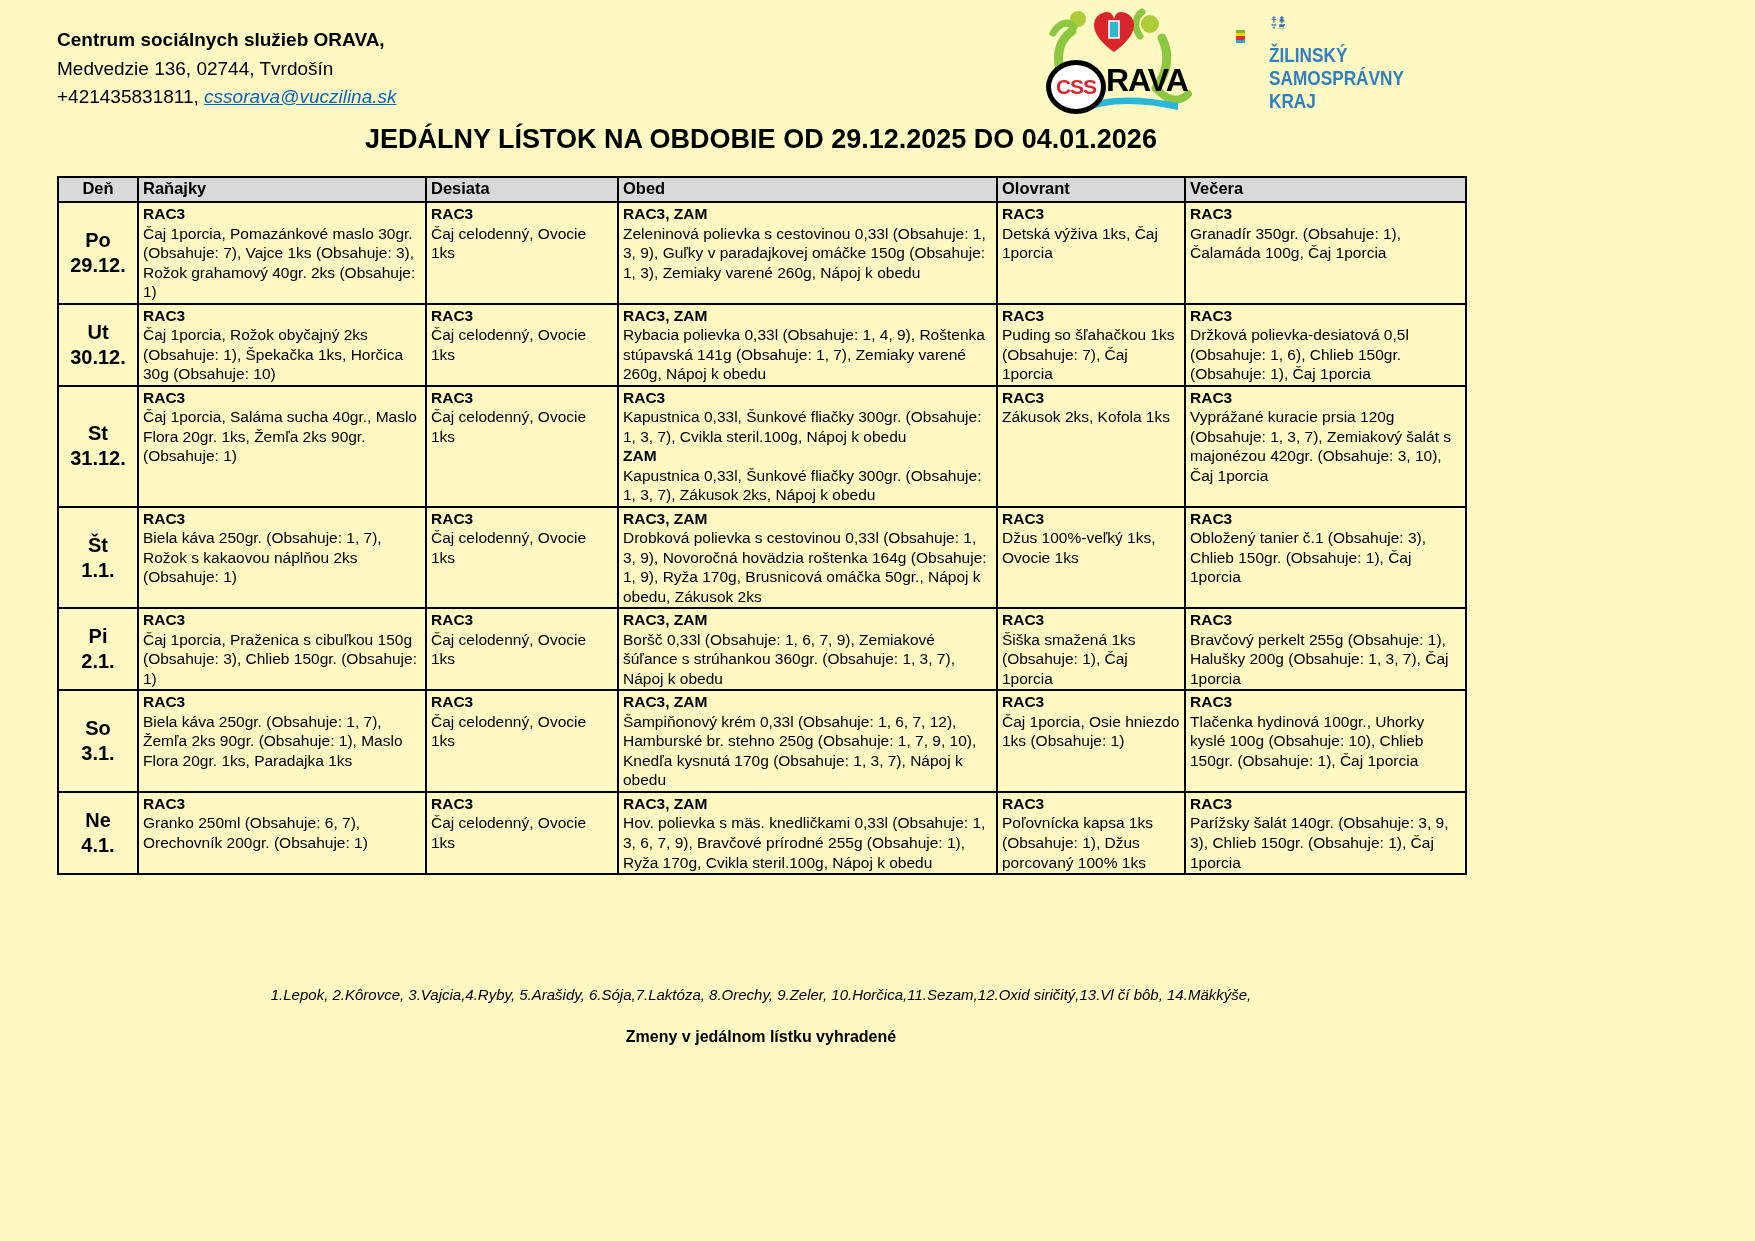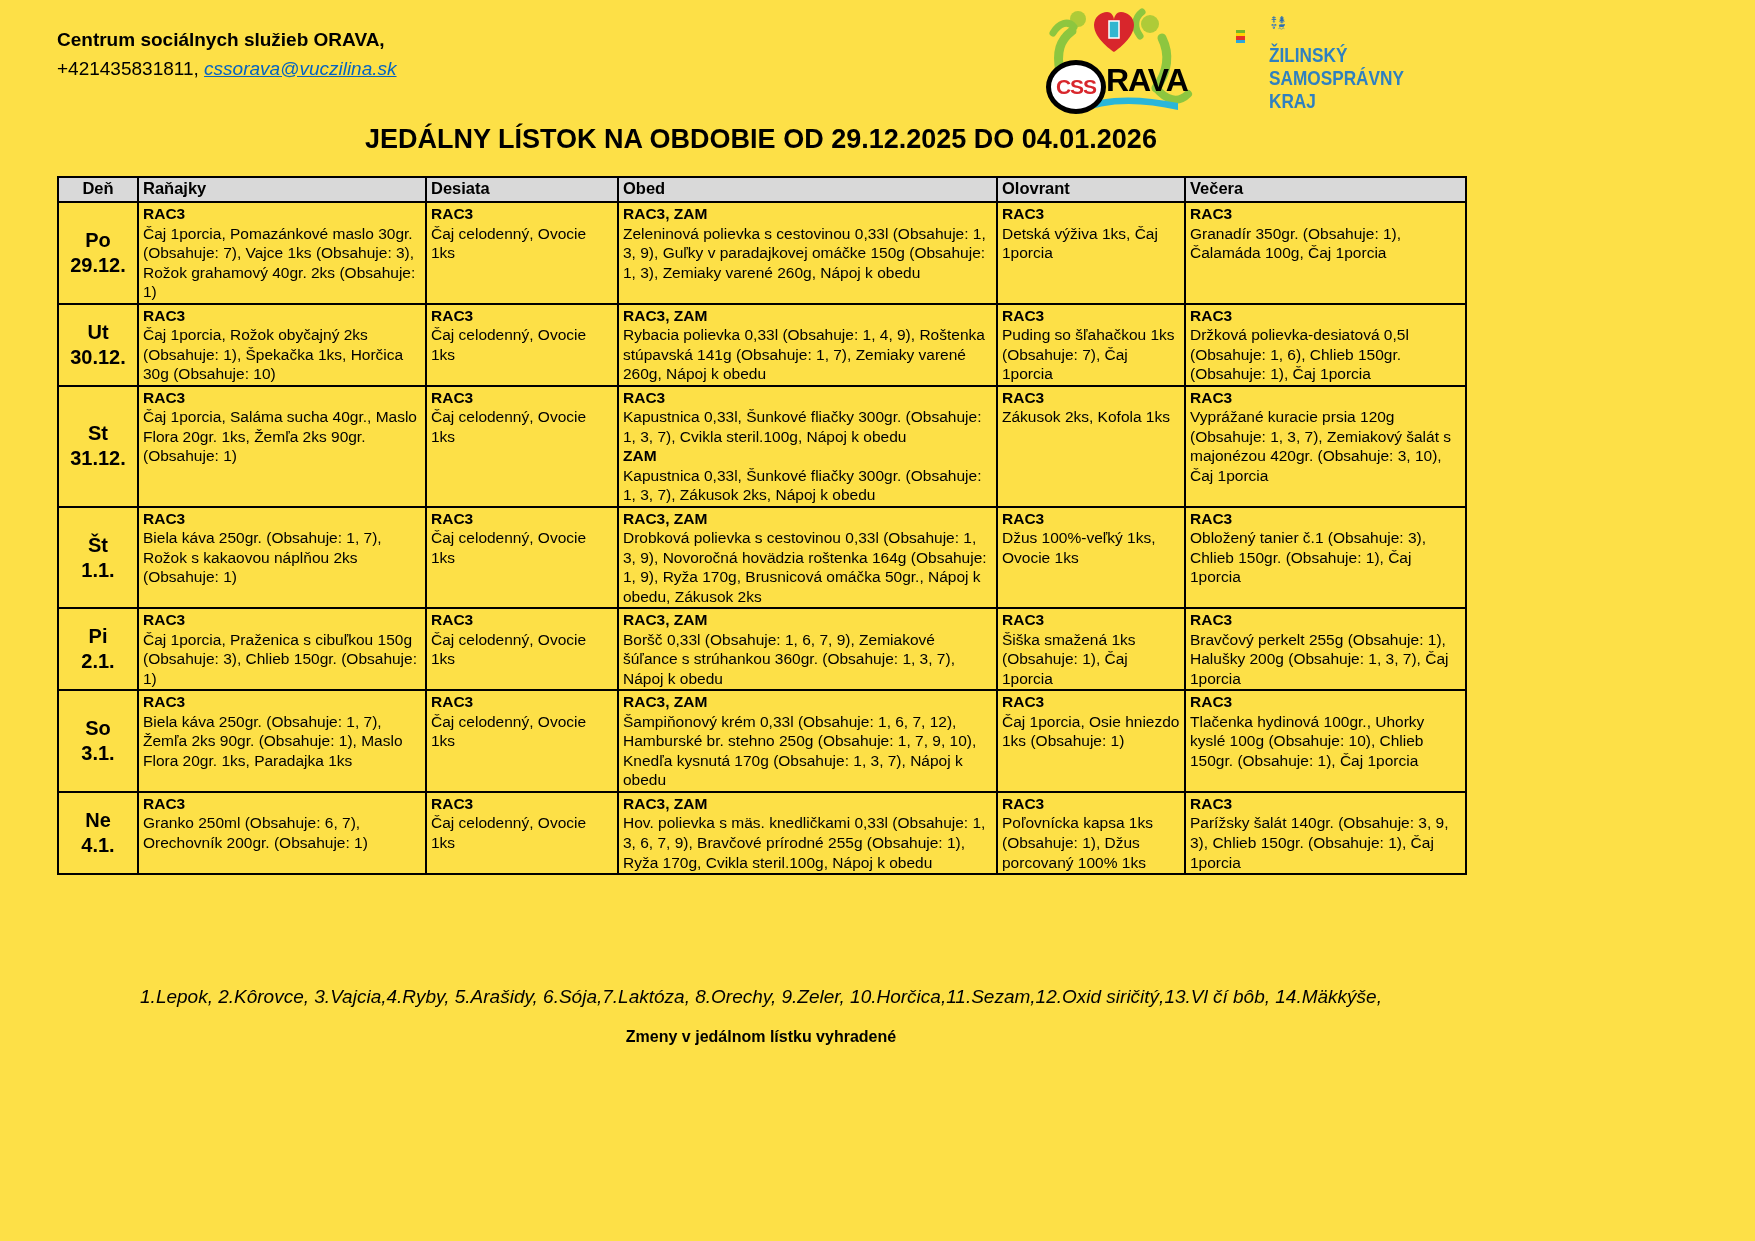--- a/index.html
+++ b/index.html
@@ -1,17 +1,17 @@
 <!DOCTYPE html>
 <html><head>
 <meta charset="utf-8">
 <style>
   html,body{margin:0;padding:0;background:#ffffff;}
   body{width:1755px;height:1241px;font-family:"Liberation Sans",sans-serif;color:#000;}
-  .page{position:relative;width:1755px;height:1241px;overflow:hidden;background:#fde047;}
+  .page{position:relative;width:1755px;height:1241px;overflow:hidden;background:#fef9c3;}
 
   
   .org{position:absolute;left:57px;top:26px;font-size:19px;line-height:1.5;}
   .org .name{font-weight:bold;}
   a.email{color:#0563c1;text-decoration:underline;cursor:pointer;font-style:italic;}
 
   
   .logo-css{position:absolute;left:1026px;top:6px;width:185px;height:110px;}
   .logo-css svg{position:absolute;left:0;top:0;}
   .css-circle{position:absolute;left:20px;top:54px;width:50px;height:44px;border:5px solid #000;
@@ -35,31 +35,32 @@
     table-layout:fixed;font-size:15.5px;}
   .menu-table th,.menu-table td{border:2px solid #000;padding:1px 4px;vertical-align:top;overflow:hidden;}
   .menu-table th{background:#d9d9d9;text-align:left;font-size:16.5px;height:21px;padding:1px 4px;}
   .menu-table th.day-col{text-align:center;}
   td.day{text-align:center;vertical-align:middle;font-weight:bold;font-size:20px;line-height:1.25;}
   td.meal div{line-height:1.26;}
   td.meal .tag{font-weight:bold;}
 
   
   .allergens{position:absolute;left:57px;top:986px;width:1408px;text-align:center;
-    font-style:italic;font-size:19px;}
+    font-style:italic;font-size:15px;}
   .note{position:absolute;left:57px;top:1028px;width:1408px;text-align:center;
     font-weight:bold;font-size:16px;}
 </style>
 </head>
 <body>
 
 <div class="page">
 
   <div class="org">
     <div class="name">Centrum sociálnych služieb ORAVA,</div>
+    <div>Medvedzie 136, 02744, Tvrdošín</div>
     <div>
       <span>+421435831811,</span>
       <a class="email" href="#">cssorava@vuczilina.sk</a>
     </div>
   </div>
 
   <div class="logo-css">
     <svg width="185" height="110" viewBox="0 0 185 110">
 
       <circle cx="52" cy="13" r="8" fill="#aecb38"></circle>

